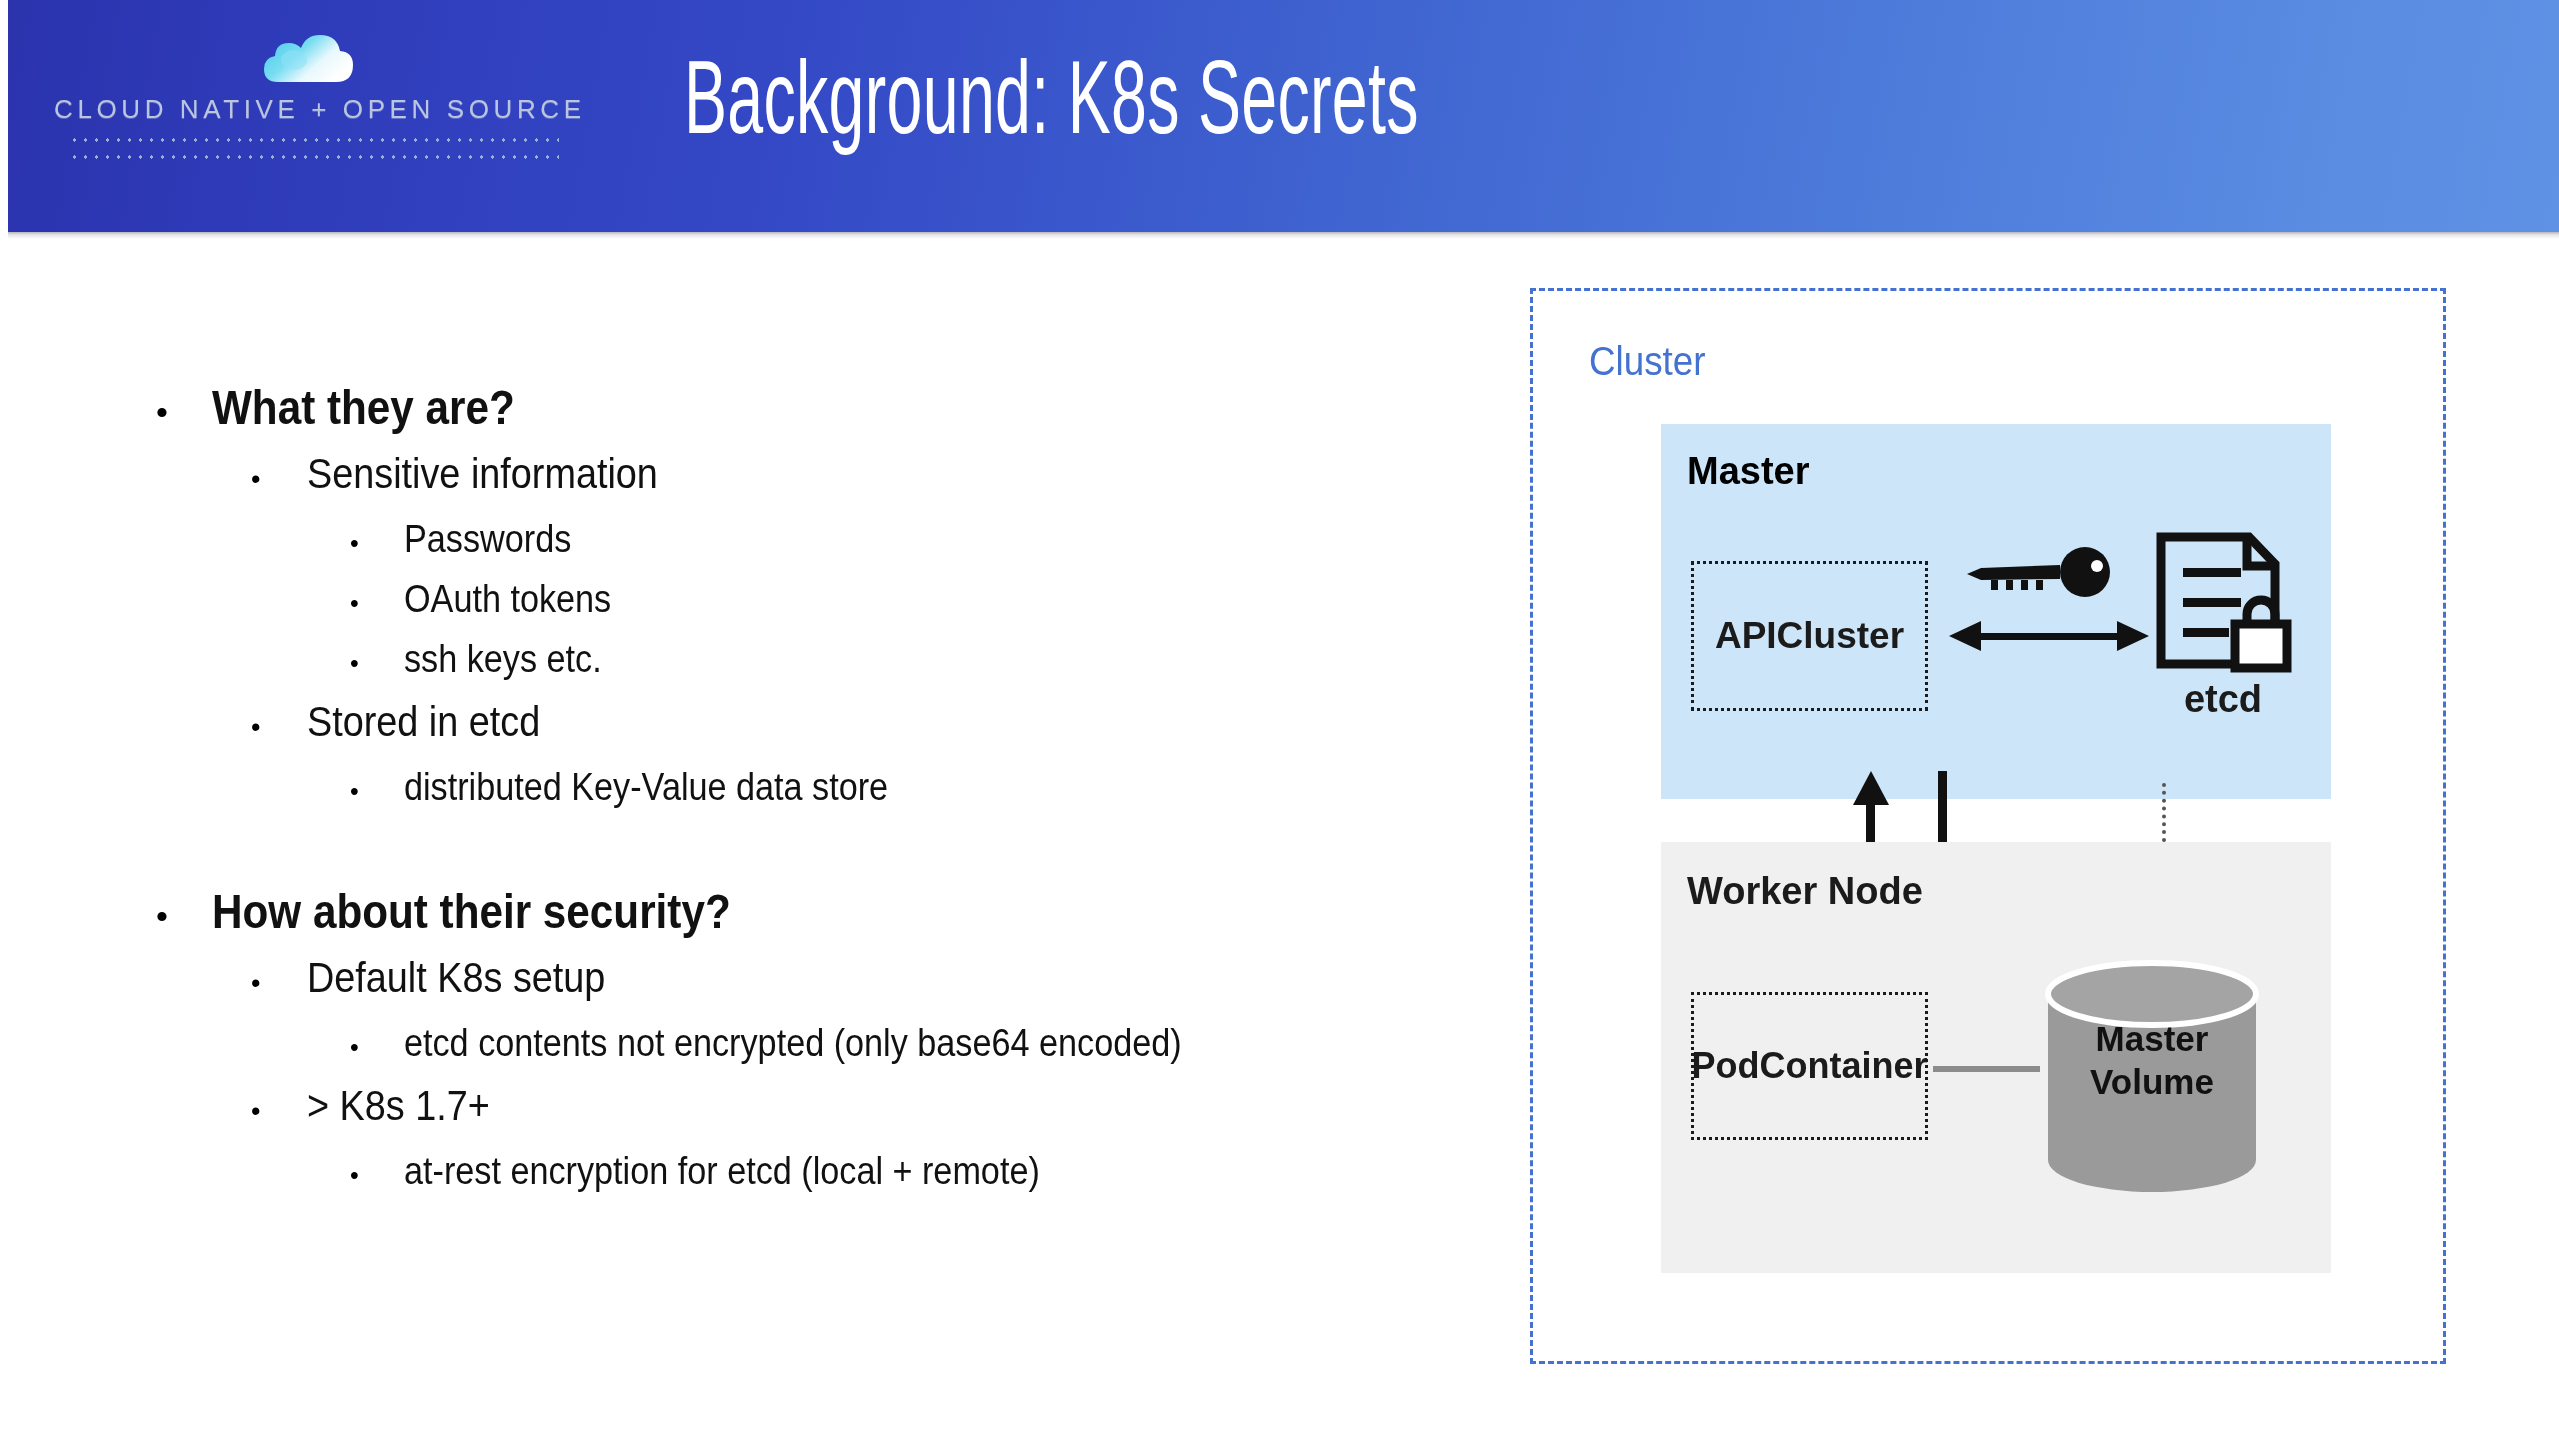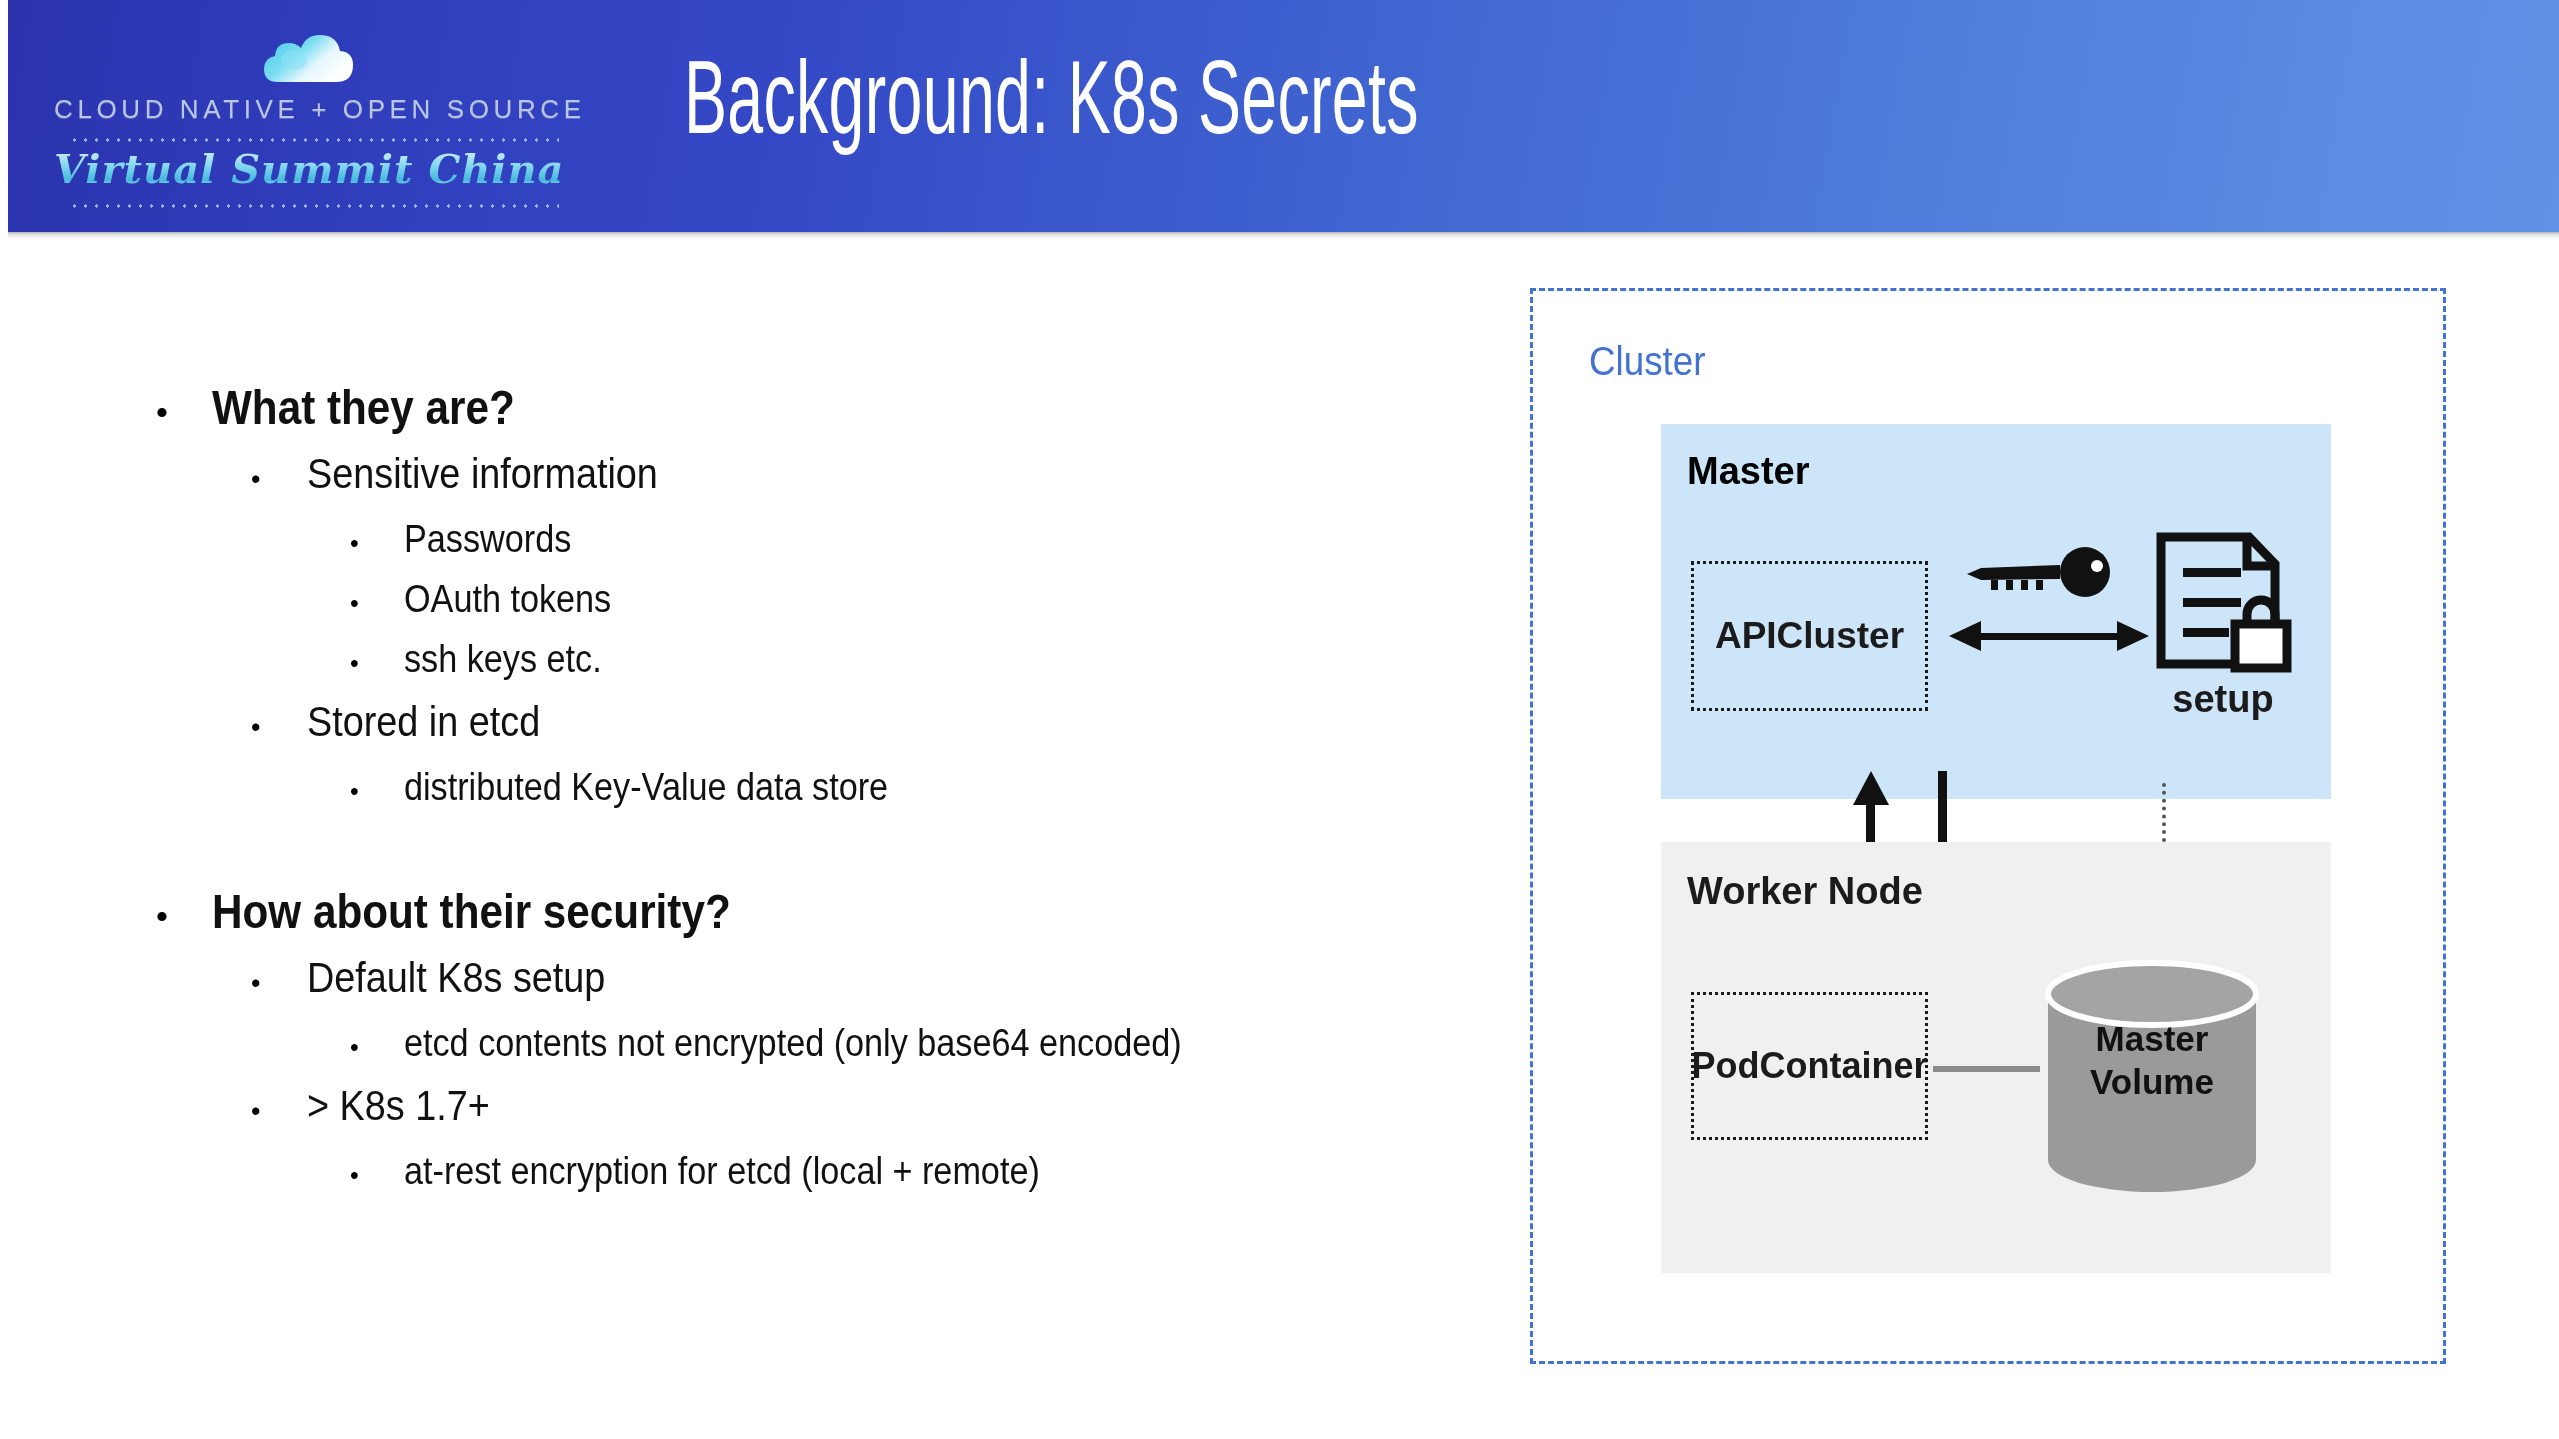--- a/index.html
+++ b/index.html
@@ -319,21 +319,20 @@
               <stop offset="72%" stop-color="#e8f8fd"></stop>
               <stop offset="100%" stop-color="#ffffff"></stop>
             </linearGradient>
           </defs>
           <path d="M24 62 q-14 0 -14 -13 q0 -11 11 -13 q1 -13 14 -13 q7 0 12 5 q5 -13 19 -13 q17 0 20 16 q13 1 13 14 q0 17 -17 17 z" fill="url(#cg)"></path>
           <ellipse cx="40" cy="40" rx="13" ry="10" fill="#8fe2f5" opacity="0.55"></ellipse>
         </svg>
       </div>
       <div class="logo-line1">CLOUD NATIVE + OPEN SOURCE</div>
       <div class="logo-dots"></div>
-      <div class="logo-line2">Virtual Summit China 2020</div>
       <div class="logo-dots"></div>
     </div>
 
     <div class="slide-title">Background: K8s Secrets</div>
   </div>
   <div class="header-shadow"></div>
 
   <div class="body-col">
 
     <div class="blk">
@@ -429,21 +428,21 @@
         <svg viewBox="0 0 140 142" xmlns="http://www.w3.org/2000/svg">
           <path d="M8 5 L96 5 L122 32 L122 132 L8 132 Z" fill="none" stroke="#111111" stroke-width="9" stroke-linejoin="miter"></path>
           <path d="M94 6 L94 34 L122 34" fill="none" stroke="#111111" stroke-width="9"></path>
           <rect x="30" y="36" width="58" height="9" fill="#111111"></rect>
           <rect x="30" y="66" width="58" height="9" fill="#111111"></rect>
           <rect x="30" y="96" width="46" height="9" fill="#111111"></rect>
           <rect x="82" y="92" width="52" height="44" fill="#ffffff" stroke="#111111" stroke-width="9"></rect>
           <path d="M94 94 L94 82 a14 14 0 0 1 28 0 L122 94" fill="none" stroke="#111111" stroke-width="9"></path>
         </svg>
       </div>
-      <div class="etcd-label">setup</div>
+      <div class="etcd-label">etcd</div>
     </div>
 
     <div class="arrow-up">
       <svg viewBox="0 0 36 108" xmlns="http://www.w3.org/2000/svg">
         <rect x="13" y="28" width="9" height="80" fill="#111111"></rect>
         <polygon points="18,0 36,34 0,34" fill="#111111"></polygon>
       </svg>
     </div>
     <div class="arrow-down">
       <svg viewBox="0 0 36 108" xmlns="http://www.w3.org/2000/svg">

